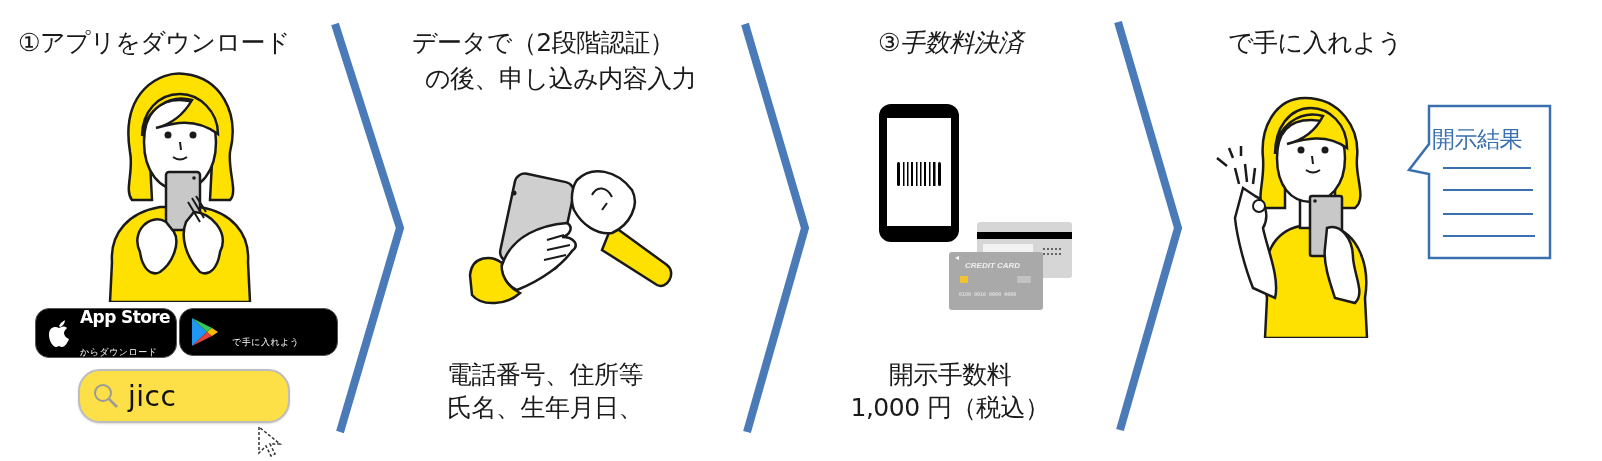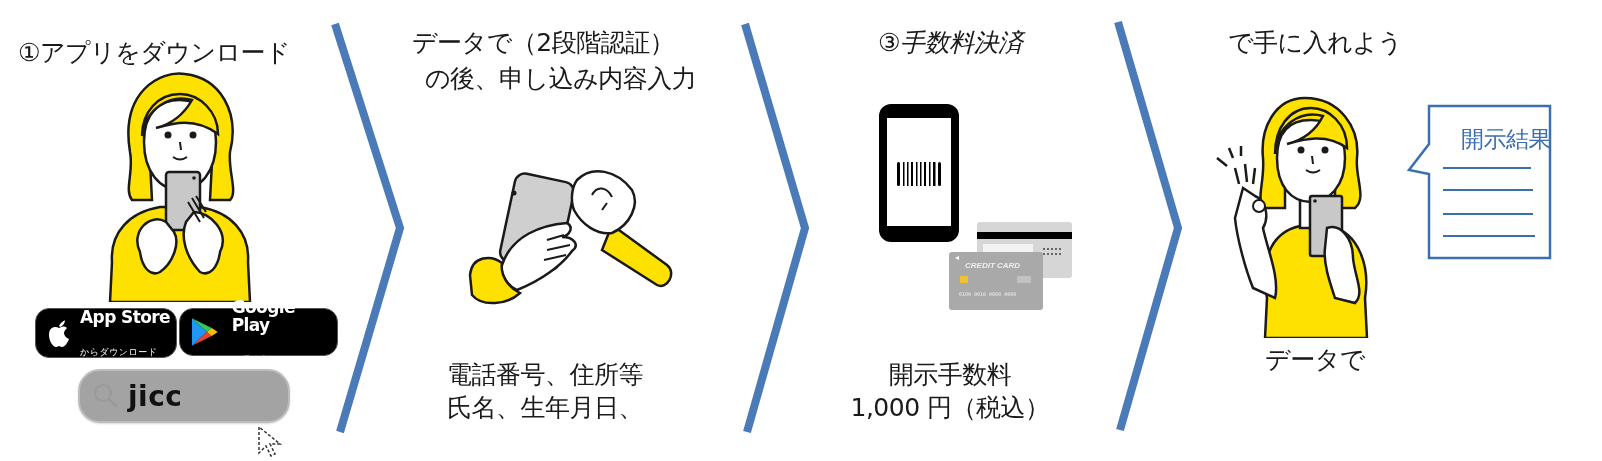--- a/index.html
+++ b/index.html
@@ -5,28 +5,28 @@
   html, body { margin: 0; padding: 0; background: #ffffff; }
   body { width: 1602px; height: 461px; position: relative; overflow: hidden;
          font-family: "DejaVu Sans", "Liberation Sans", sans-serif; color: #1a1a1a; }
   .abs { position: absolute; }
   .title { font-size: 25px; white-space: nowrap; letter-spacing: -0.5px; }
   .caption { font-size: 25px; text-align: center; line-height: 33px; white-space: nowrap; letter-spacing: -0.5px; }
   .chevron { position: absolute; }
   .badge { position: absolute; background: #000; border-radius: 14px; border: 1px solid #555; color: #fff; display: flex; align-items: center; }
   .badge .main { font-size: 17px; font-weight: bold; line-height: 18px; letter-spacing: -0.6px; }
   .badge .sub { font-size: 9px; line-height: 11px; letter-spacing: 0.5px; margin-top: 21px; }
-  .search { position: absolute; border: 2px solid #bdbdbd; border-radius: 22px; background: #a3a3a3; box-shadow: 0 1px 2px rgba(0,0,0,0.15); display: flex; align-items: center; font-weight: bold; }
+  .search { position: absolute; border: 2px solid #bdbdbd; border-radius: 22px; background: #fde047; box-shadow: 0 1px 2px rgba(0,0,0,0.15); display: flex; align-items: center; }
   .search .q { font-size: 28px; color: #111; margin-left: 8px; letter-spacing: 0.5px; }
-  .bubble-label { font-size: 23px; color: #3a6fb0; white-space: nowrap; letter-spacing: -0.5px; padding-left: 29px; }
+  .bubble-label { font-size: 23px; color: #3a6fb0; white-space: nowrap; letter-spacing: -0.5px; }
 </style>
 </head>
 <body>
 
-<div class="abs title" style="left:18px; top:36px;">①アプリをダウンロード</div>
+<div class="abs title" style="left:18px; top:26px;">①アプリをダウンロード</div>
 
 <svg class="abs" style="left:100px; top:72px;" width="160" height="230" viewBox="0 0 160 230">
 
   <path d="M30 80 C20 20 60 -2 85 2 C120 6 140 40 130 80 C128 100 138 120 130 128 L110 128 L112 90 L50 90 L52 128 L32 128 C24 118 34 100 30 80 Z" fill="#ffe100" stroke="#1a1a1a" stroke-width="2.5"></path>
 
   <path d="M10 230 L12 190 C10 160 30 140 60 135 L100 135 C130 140 150 160 148 190 L150 230 Z" fill="#ffe100" stroke="#1a1a1a" stroke-width="2.5"></path>
 
   <rect x="68" y="112" width="24" height="26" fill="#fff" stroke="#1a1a1a" stroke-width="2.5"></rect>
 
   <path d="M44 70 C44 40 60 28 80 28 C102 28 116 42 116 70 C116 100 100 118 80 118 C60 118 44 100 44 70 Z" fill="#fff" stroke="#1a1a1a" stroke-width="2.5"></path>
@@ -56,21 +56,20 @@
   </div>
 </div>
 <div class="badge" style="left:179px; top:308px; width:157px; height:46px;">
   <svg width="30" height="32" viewBox="0 0 30 32" style="margin:0 12px 0 10px;">
     <path d="M2 2 L17 16 L2 30 Z" fill="#2196f3"></path>
     <path d="M2 2 L22 12 L17 16 Z" fill="#34c759"></path>
     <path d="M2 30 L17 16 L22 20 Z" fill="#ea4335"></path>
     <path d="M17 16 L22 12 L28 16 L22 20 Z" fill="#fbbc04"></path>
   </svg>
   <div>
-    <div class="main">Google Play</div>
     <div class="sub">で手に入れよう</div>
   </div>
 </div>
 
 <div class="search" style="left:78px; top:369px; width:208px; height:50px;">
   <svg width="28" height="28" viewBox="0 0 28 28" style="margin-left:12px;">
     <circle cx="11" cy="11" r="8" fill="none" stroke="#9a9a9a" stroke-width="2"></circle>
     <path d="M17 17 L25 25" stroke="#9a9a9a" stroke-width="2.5"></path>
   </svg>
   <span class="q">jicc</span>
@@ -198,14 +197,13 @@
 <svg class="abs" style="left:1405px; top:104px;" width="150" height="160" viewBox="0 0 150 160">
   <path d="M24 2 L145 2 L145 154 L24 154 L24 70 L4 66 L24 40 Z" fill="#fff" stroke="#3a6fb0" stroke-width="2.5" stroke-linejoin="miter"></path>
   <line x1="38" y1="64" x2="126" y2="64" stroke="#3a6fb0" stroke-width="2"></line>
   <line x1="38" y1="86" x2="128" y2="86" stroke="#3a6fb0" stroke-width="2"></line>
   <line x1="38" y1="110" x2="128" y2="110" stroke="#3a6fb0" stroke-width="2"></line>
   <line x1="38" y1="132" x2="130" y2="132" stroke="#3a6fb0" stroke-width="2"></line>
 </svg>
 <div class="abs bubble-label" style="left:1432px; top:124px;">開示結果</div>
 
 <div class="abs caption" style="left:1205px; top:343px; width:220px;">
-  <div>データで</div>
 </div>
 
 </body></html>

